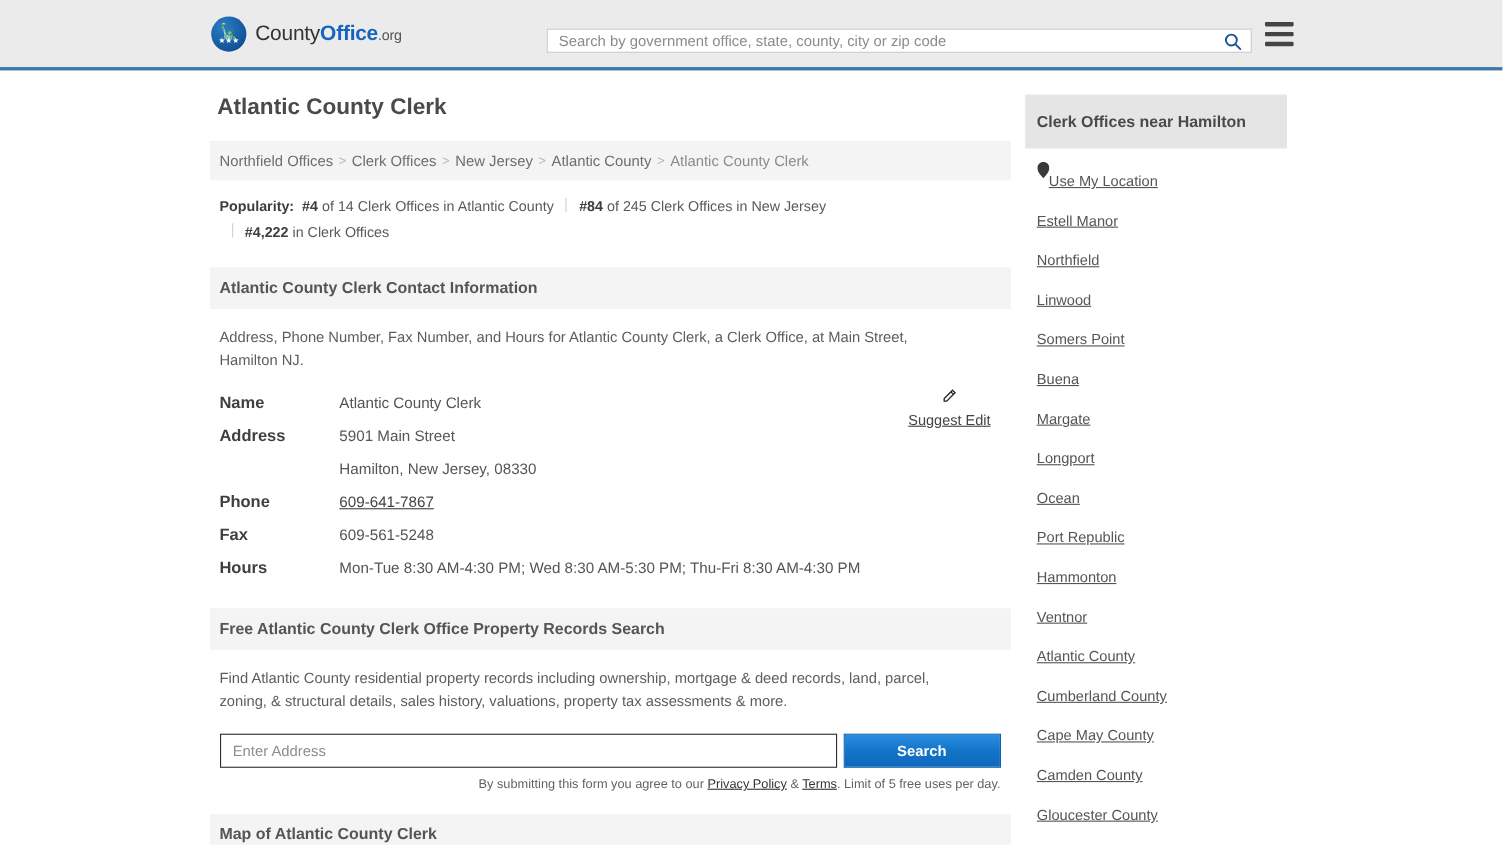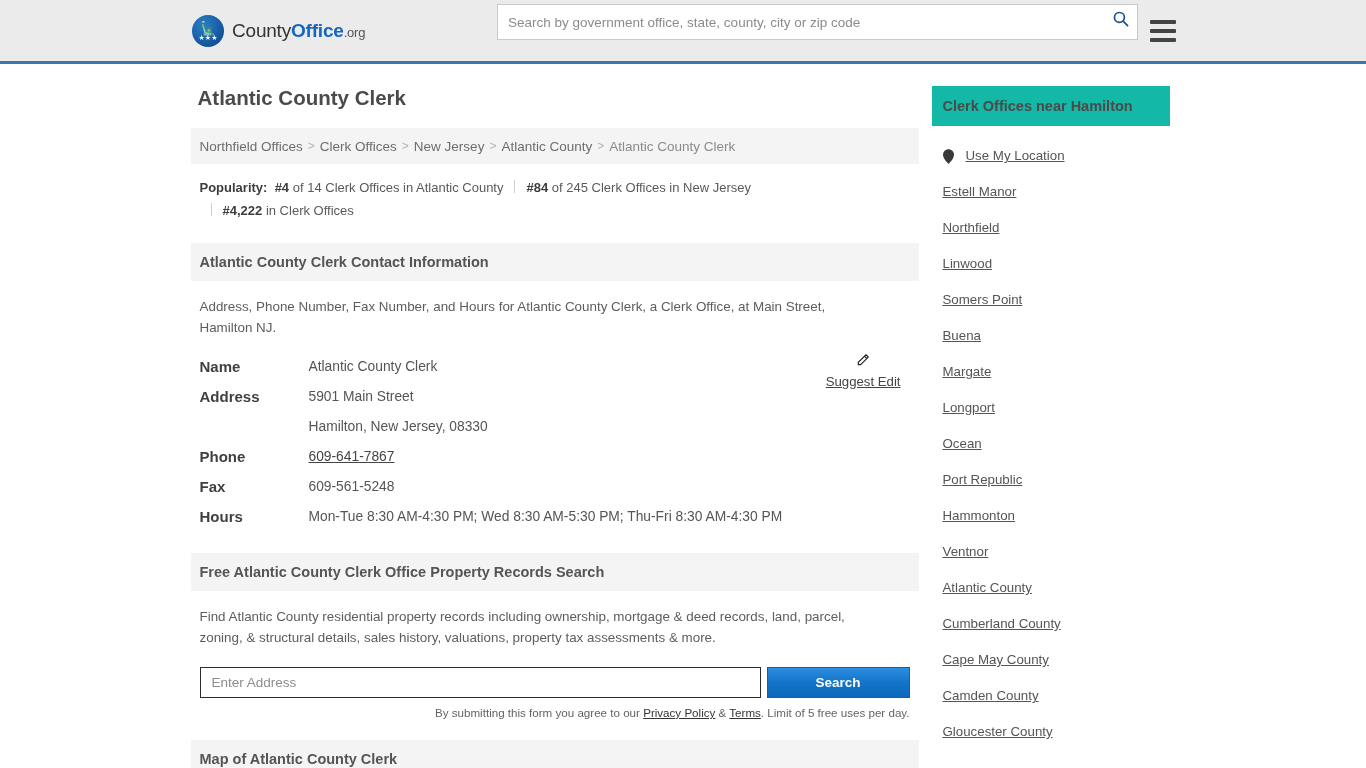--- a/index.html
+++ b/index.html
@@ -54,26 +54,27 @@
     letter-spacing: -0.2px;
     white-space: nowrap;
   }
   .logo-text .bold-blue { color: #1565c0; font-weight: bold; }
   .logo-text .county { color: #333; }
   .logo-text .dotorg { font-size: 13px; color: #555; }
 
   .search-shell {
     position: absolute;
     left: 497px;
-    top: 4px;
+    top: 26px;
     width: 641px;
-    height: 36px;
+    height: 22px;
     background: #fff;
     border: 1px solid #c9c9c9;
     display: flex;
+    align-items: center;
   }
   .search-shell input {
     flex: 1;
     border: none;
     outline: none;
     font-size: 13.5px;
     color: #333;
     padding: 0 10px;
     font-family: "Liberation Sans", sans-serif;
     background: transparent;
@@ -252,36 +253,35 @@
   .form-note {
     text-align: right;
     font-size: 11.6px;
     color: #636363;
     margin-top: 8px;
   }
   .form-note a { color: #333; }
 
   
   .side-header {
-    background: #14b8a6;
-    height: 40px;
+    background: #e5e5e5;
+    height: 49px;
     display: flex;
     align-items: center;
     padding: 0 11px;
     font-size: 14.5px;
     font-weight: bold;
     color: #4a4a4a;
   }
   .side-list { padding: 0 11px; margin-top: 12px; }
   .side-item {
     font-size: 13.3px;
     line-height: 36px;
     display: flex;
-    align-items: center;
-    gap: 12px;
+    gap: 0;
   }
   .side-item a {
     color: #555;
     text-decoration: underline;
   }
   .pin-icon { display: inline-flex; color: #3a3a3a; }
 </style>
 </head>
 <body>
 

